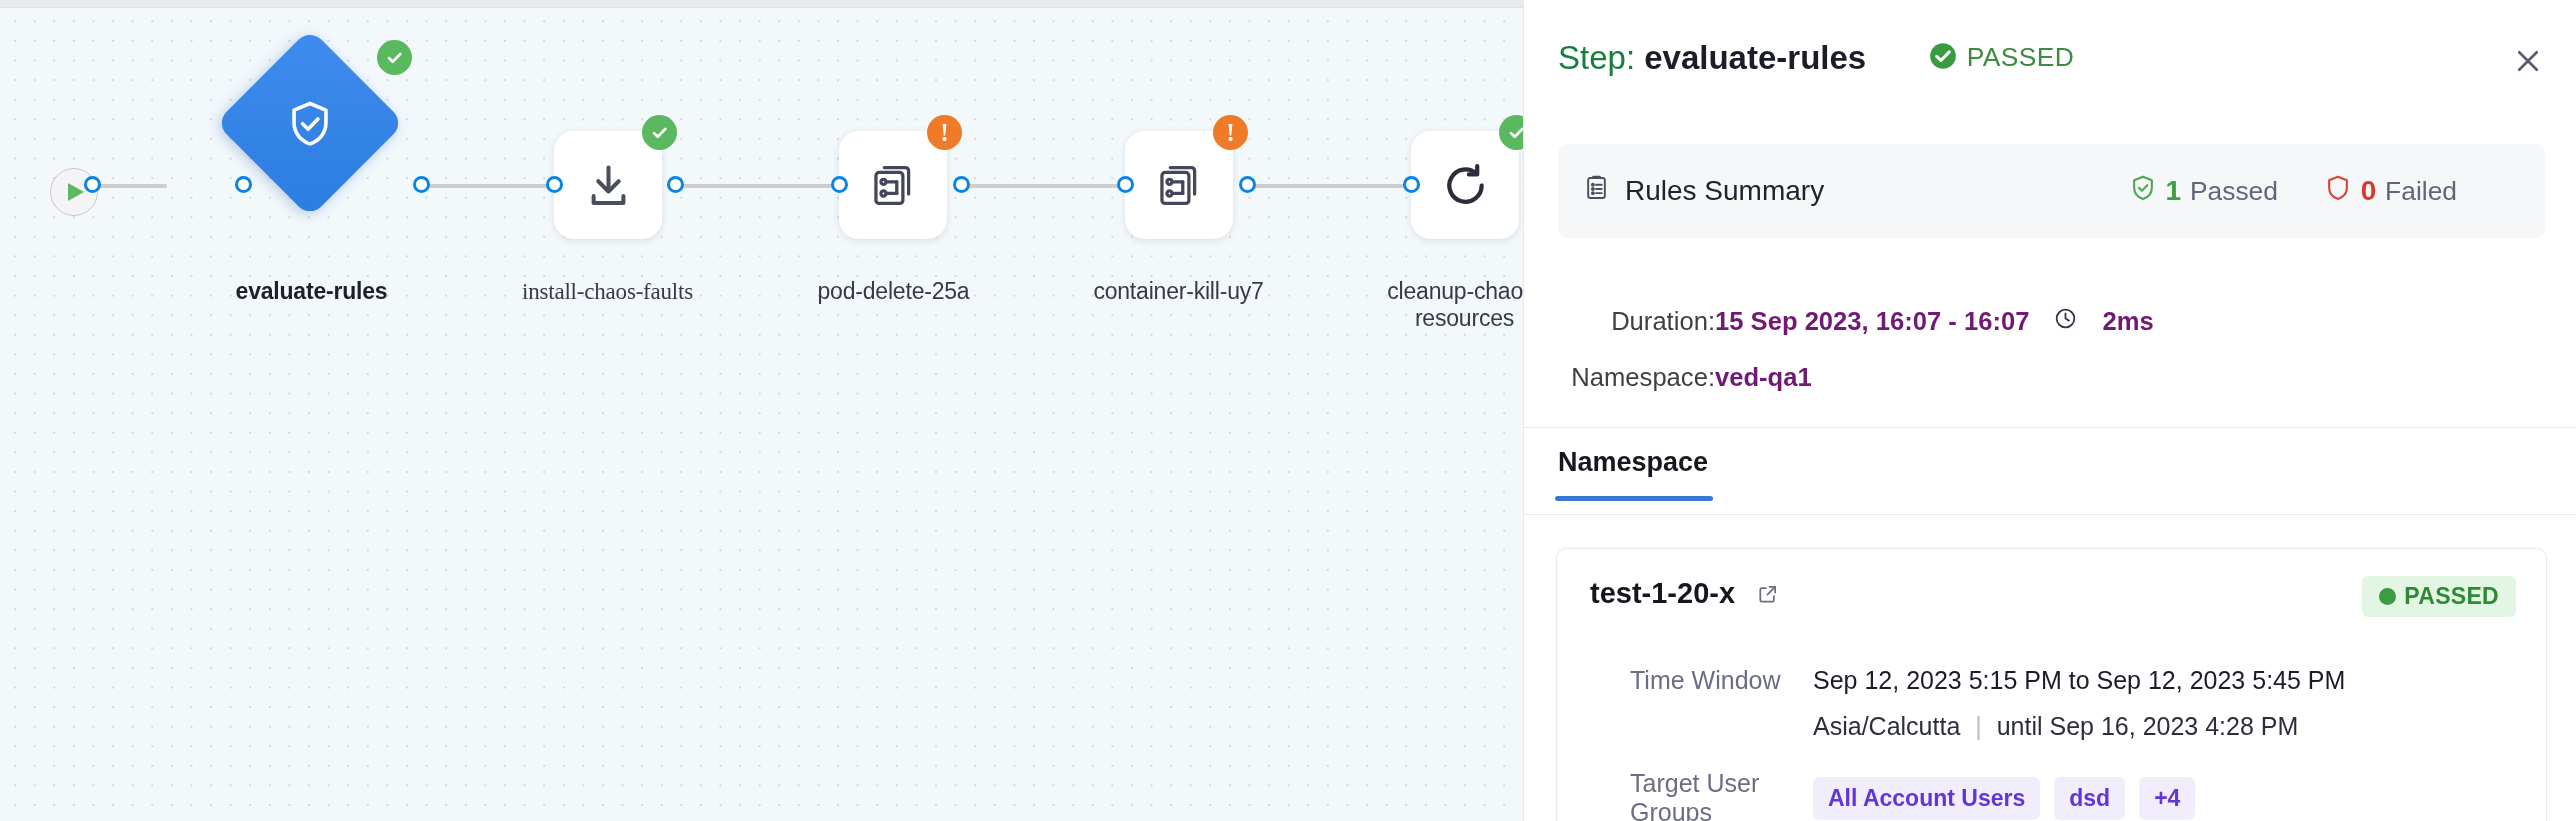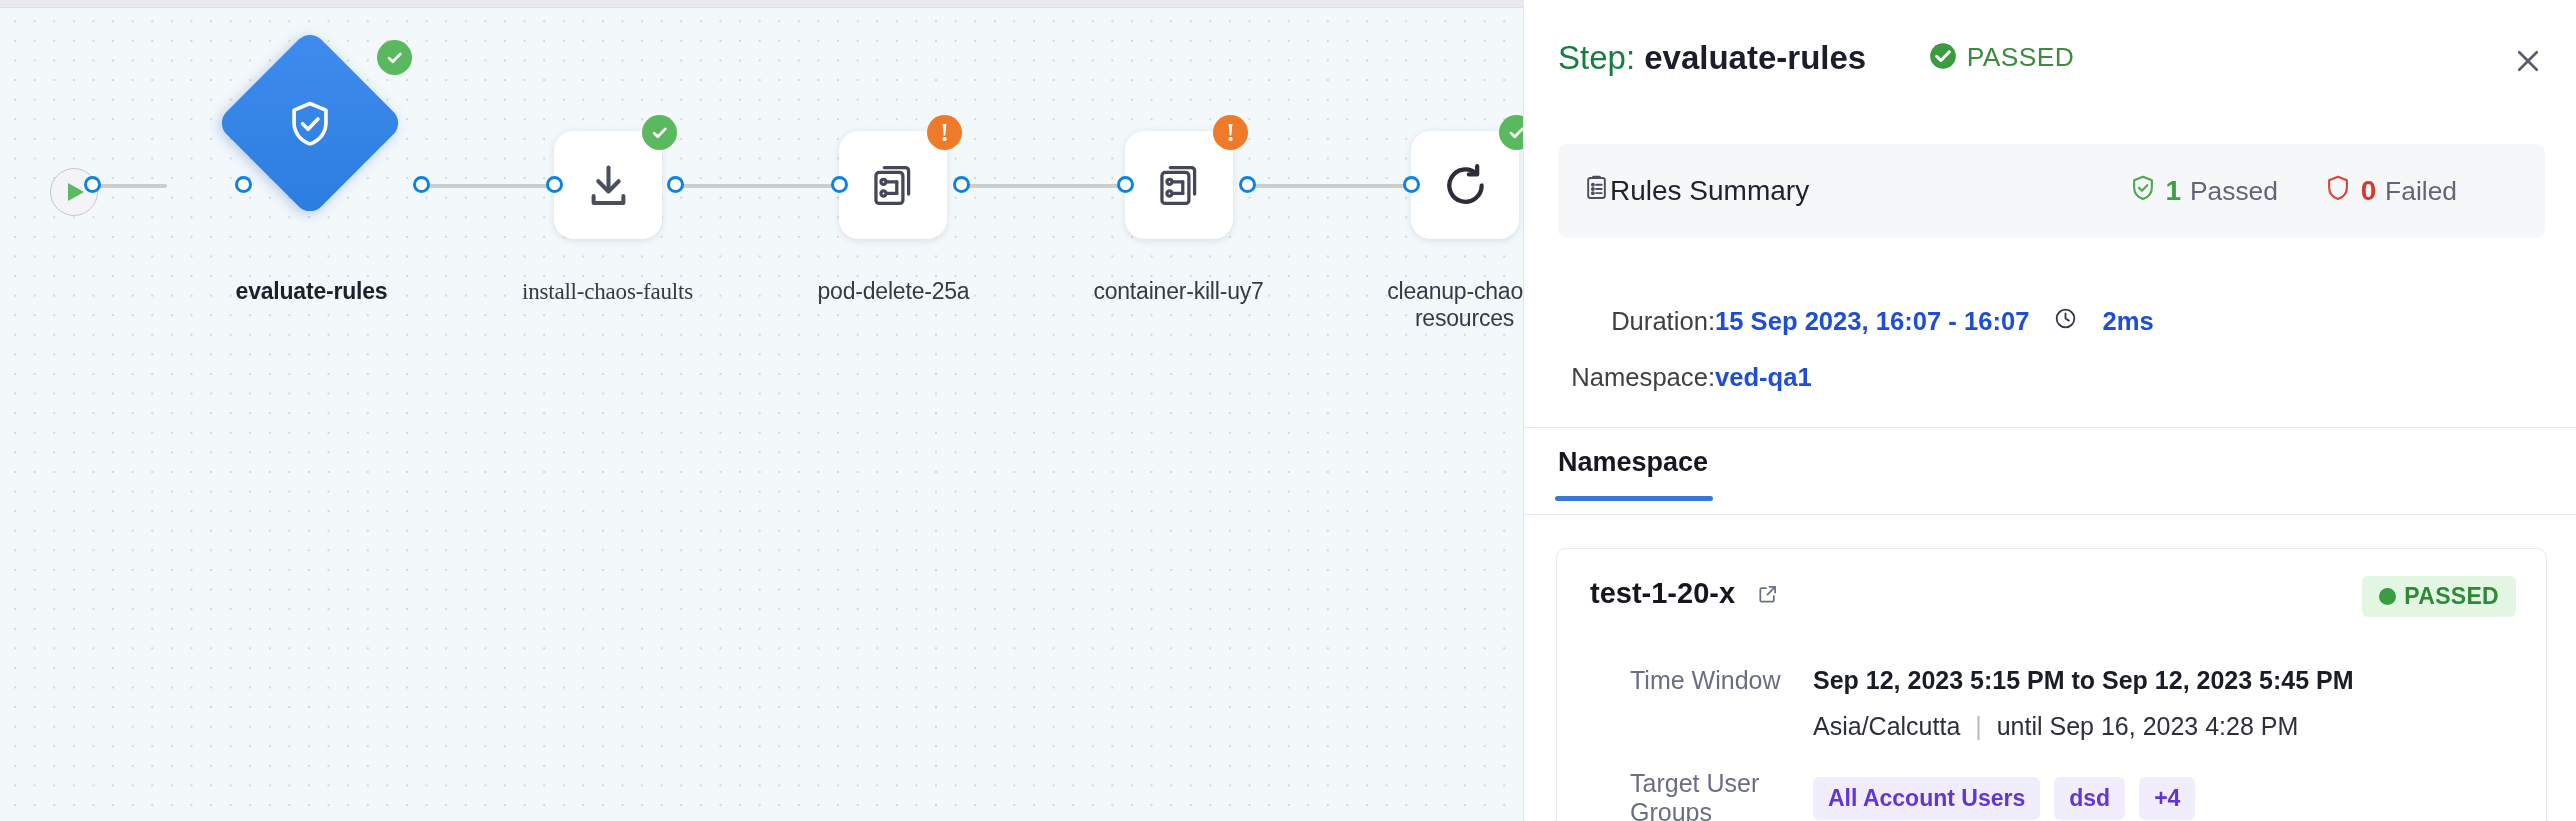--- a/index.html
+++ b/index.html
@@ -98,38 +98,38 @@
     justify-content: center; font-size: 41px; color: #585b6e;
     font-family: "Liberation Sans", sans-serif; font-weight: 300; cursor: pointer;
   }
 
   .summary-card {
     position: absolute; left: 34px; top: 144px; width: 987px; height: 94px;
     background: #f6f7f9; border-radius: 8.8px;
     display: flex; align-items: center;
   }
   .summary-title {
-    display: flex; align-items: center; margin-left: 25px;
+    display: flex; align-items: center; gap: 15px; margin-left: 25px;
     font-size: 28px; color: #20222e;
   }
   .summary-counts {
     position: absolute; right: 88px; display: flex; align-items: center; gap: 46px;
   }
   .count { display: flex; align-items: center; gap: 8.8px; font-size: 26.4px; }
   .count .num { font-weight: bold; font-size: 28px; }
   .count .lbl { color: #62657a; }
   .count.pass .num { color: #3fa046; }
   .count.fail .num { color: #d9372b; }
 
   .meta-row {
     position: absolute; left: 34px; display: flex; align-items: baseline;
     font-size: 25.6px;
   }
   .meta-label { width: 157px; color: #404040; text-align: right; }
-  .meta-value { color: #1d4ed8; font-weight: bold; display: flex; align-items: center; gap: 25px; }
+  .meta-value { color: #701a75; font-weight: bold; display: flex; align-items: center; gap: 25px; }
 
   .tabstrip {
     position: absolute; left: 0; top: 427px; width: 100%; height: 88px;
     border-top: 0.9px solid #e8e9ef; border-bottom: 0.9px solid #e8e9ef;
   }
   .tab {
     position: absolute; left: 34px; top: 19.4px;
     font-size: 27px; font-weight: bold; color: #16181f; padding-bottom: 23px;
     cursor: pointer;
   }
@@ -153,21 +153,21 @@
     position: absolute; right: 30px; top: 27px; height: 41px;
     background: #e3f5e3; border-radius: 6.2px; padding: 0 17px;
     display: flex; align-items: center; gap: 8px;
   }
   .status-pill .dot { width: 17.6px; height: 17.6px; border-radius: 50%; background: #3c9c42; }
   .status-pill .txt { font-size: 23px; font-weight: bold; color: #2f8a37; letter-spacing: 0.3px; }
 
   .rule-row { position: absolute; left: 33px; display: flex; font-size: 25px; }
   .rule-row .k { width: 183px; color: #6b6e82; flex: none; margin-left: 40px; }
   .rule-row .v { color: #1a1c26; }
-  .rule-row .v .b { font-weight: bold; }
+  .rule-row .v .b { font-weight: normal; }
   .rule-row .v .sub { display: block; margin-top: 17px; color: #2c2f3b; font-weight: normal; }
   .sep { display: inline-block; margin: 0 8px; color: #b9bcc8; }
 
   .chips { display: flex; align-items: center; gap: 14px; }
   .chip {
     background: #f1edfd; color: #6235d6; border-radius: 6.2px;
     padding: 8px 15px; font-size: 23px; font-weight: bold; cursor: pointer;
   }
 </style>
 </head>

